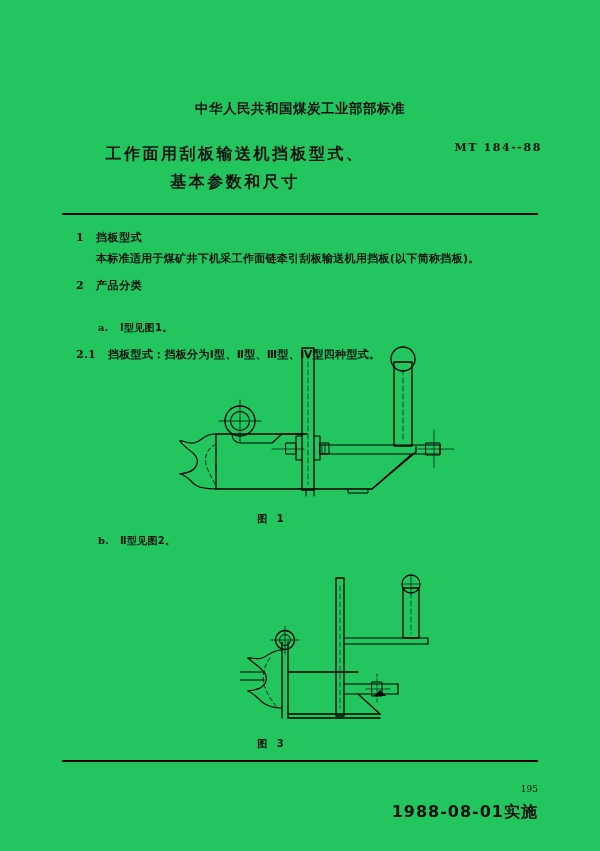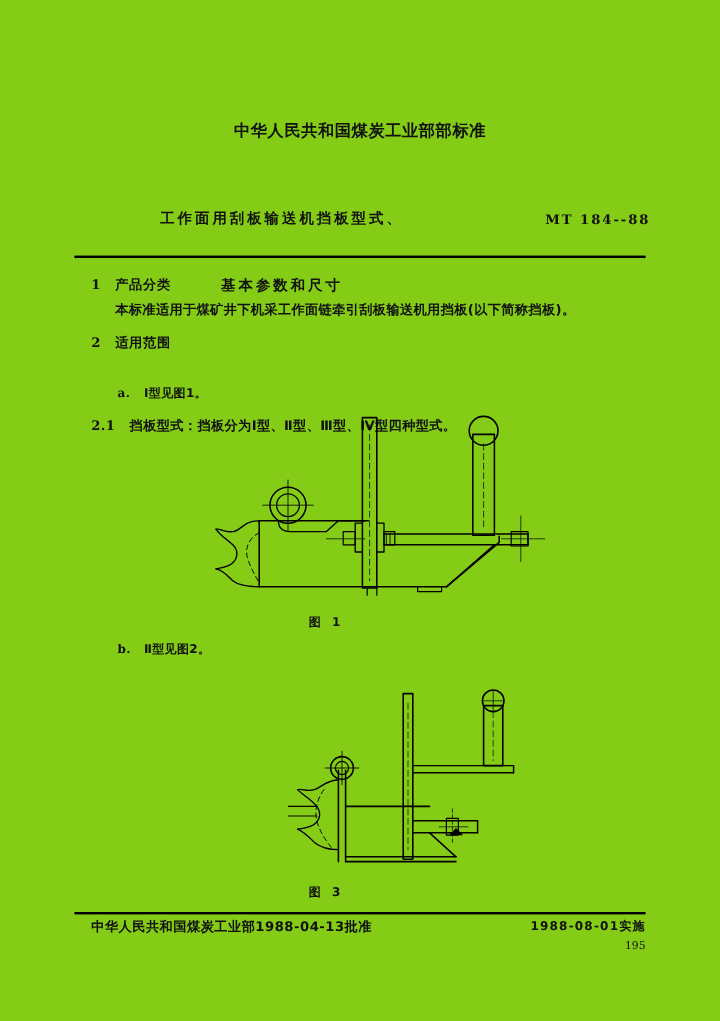--- a/index.html
+++ b/index.html
@@ -11,21 +11,21 @@
     width: 600px;
     height: 851px;
     position: relative;
     font-family: "DejaVu Sans", "Liberation Sans", sans-serif;
     color: #111;
     overflow: hidden;
   }
   .page {
     position: absolute;
     inset: 0;
-    background: #84cc16;
+    background: #22c55e;
   }
 
   
   .org-line {
     position: absolute;
     top: 100px;
     left: 0;
     width: 600px;
     text-align: center;
     font-size: 13.5px;
@@ -33,36 +33,34 @@
     letter-spacing: 0.5px;
   }
   .title-block {
     position: absolute;
     top: 140px;
     left: 70px;
     width: 330px;
     text-align: center;
   }
   .title-line {
-    font-size: 12px;
+    font-size: 16px;
     font-weight: bold;
     letter-spacing: 2.5px;
     line-height: 28px;
     white-space: nowrap;
-    margin-top: 28px;
   }
   .std-no {
     position: absolute;
     top: 141px;
     right: 58px;
     font-size: 11px;
     font-weight: bold;
     letter-spacing: 1.6px;
     font-family: "DejaVu Serif", "Liberation Serif", serif;
-    margin-top: 36px;
   }
   .rule-top {
     position: absolute;
     top: 213px;
     left: 62px;
     width: 476px;
     height: 2px;
     background: #000;
   }
 
@@ -144,23 +142,23 @@
     position: absolute;
     top: 765px;
     left: 76px;
     font-size: 11px;
     font-weight: bold;
     letter-spacing: 0.4px;
     white-space: nowrap;
   }
   .foot-right {
     position: absolute;
-    top: 765px;
+    top: 802px;
     right: 62px;
-    font-size: 10px;
+    font-size: 16px;
     font-weight: bold;
     letter-spacing: 1px;
     white-space: nowrap;
   }
   .page-no {
     position: absolute;
     top: 784px;
     right: 62px;
     font-size: 9px;
     font-family: "DejaVu Serif", "Liberation Serif", serif;
@@ -176,27 +174,27 @@
   <div class="title-block">
     <div class="title-line">工作面用刮板输送机挡板型式、</div>
     <div class="title-line">基本参数和尺寸</div>
   </div>
 
   <div class="std-no">MT 184--88</div>
 
   <div class="rule-top"></div>
 
   <div class="sec-head" id="sec1">
-    <span class="sec-num rt">1</span><span>产品分类</span>
+    <span class="sec-num rt">1</span><span>挡板型式</span>
   </div>
 
   <div class="para" id="para1">本标准适用于煤矿井下机采工作面链牵引刮板输送机用挡板(以下简称挡板)。</div>
 
   <div class="sec-head" id="sec2">
-    <span class="sec-num rt">2</span><span>适用范围</span>
+    <span class="sec-num rt">2</span><span>产品分类</span>
   </div>
 
   <div class="subsec" id="sub21">
     <span class="sec-num rt" style="width:32px">2.1</span><span>挡板型式：挡板分为Ⅰ型、Ⅱ型、Ⅲ型、Ⅳ型四种型式。</span>
   </div>
 
   <div class="item" id="itemA">
     <span class="mark rt">a.</span><span>Ⅰ型见图1。</span>
   </div>
 
@@ -291,19 +289,18 @@
       <path d="M 137 102 L 137 132" stroke-dasharray="3 2" stroke-width="0.6"></path>
       <path d="M 126 117 L 150 117" stroke-width="0.6"></path>
       <path d="M 140 118 L 146 124 L 134 124 Z" fill="#000" stroke="none"></path>
     </svg>
   </div>
 
   <div class="fig-cap" id="fig2cap">图 3</div>
 
   <div class="rule-bot"></div>
 
-  <div class="foot-left">中华人民共和国煤炭工业部1988-04-13批准</div>
 
   <div class="foot-right">1988-08-01实施</div>
 
   <div class="page-no">195</div>
 
 </div>
 
 </body></html>

